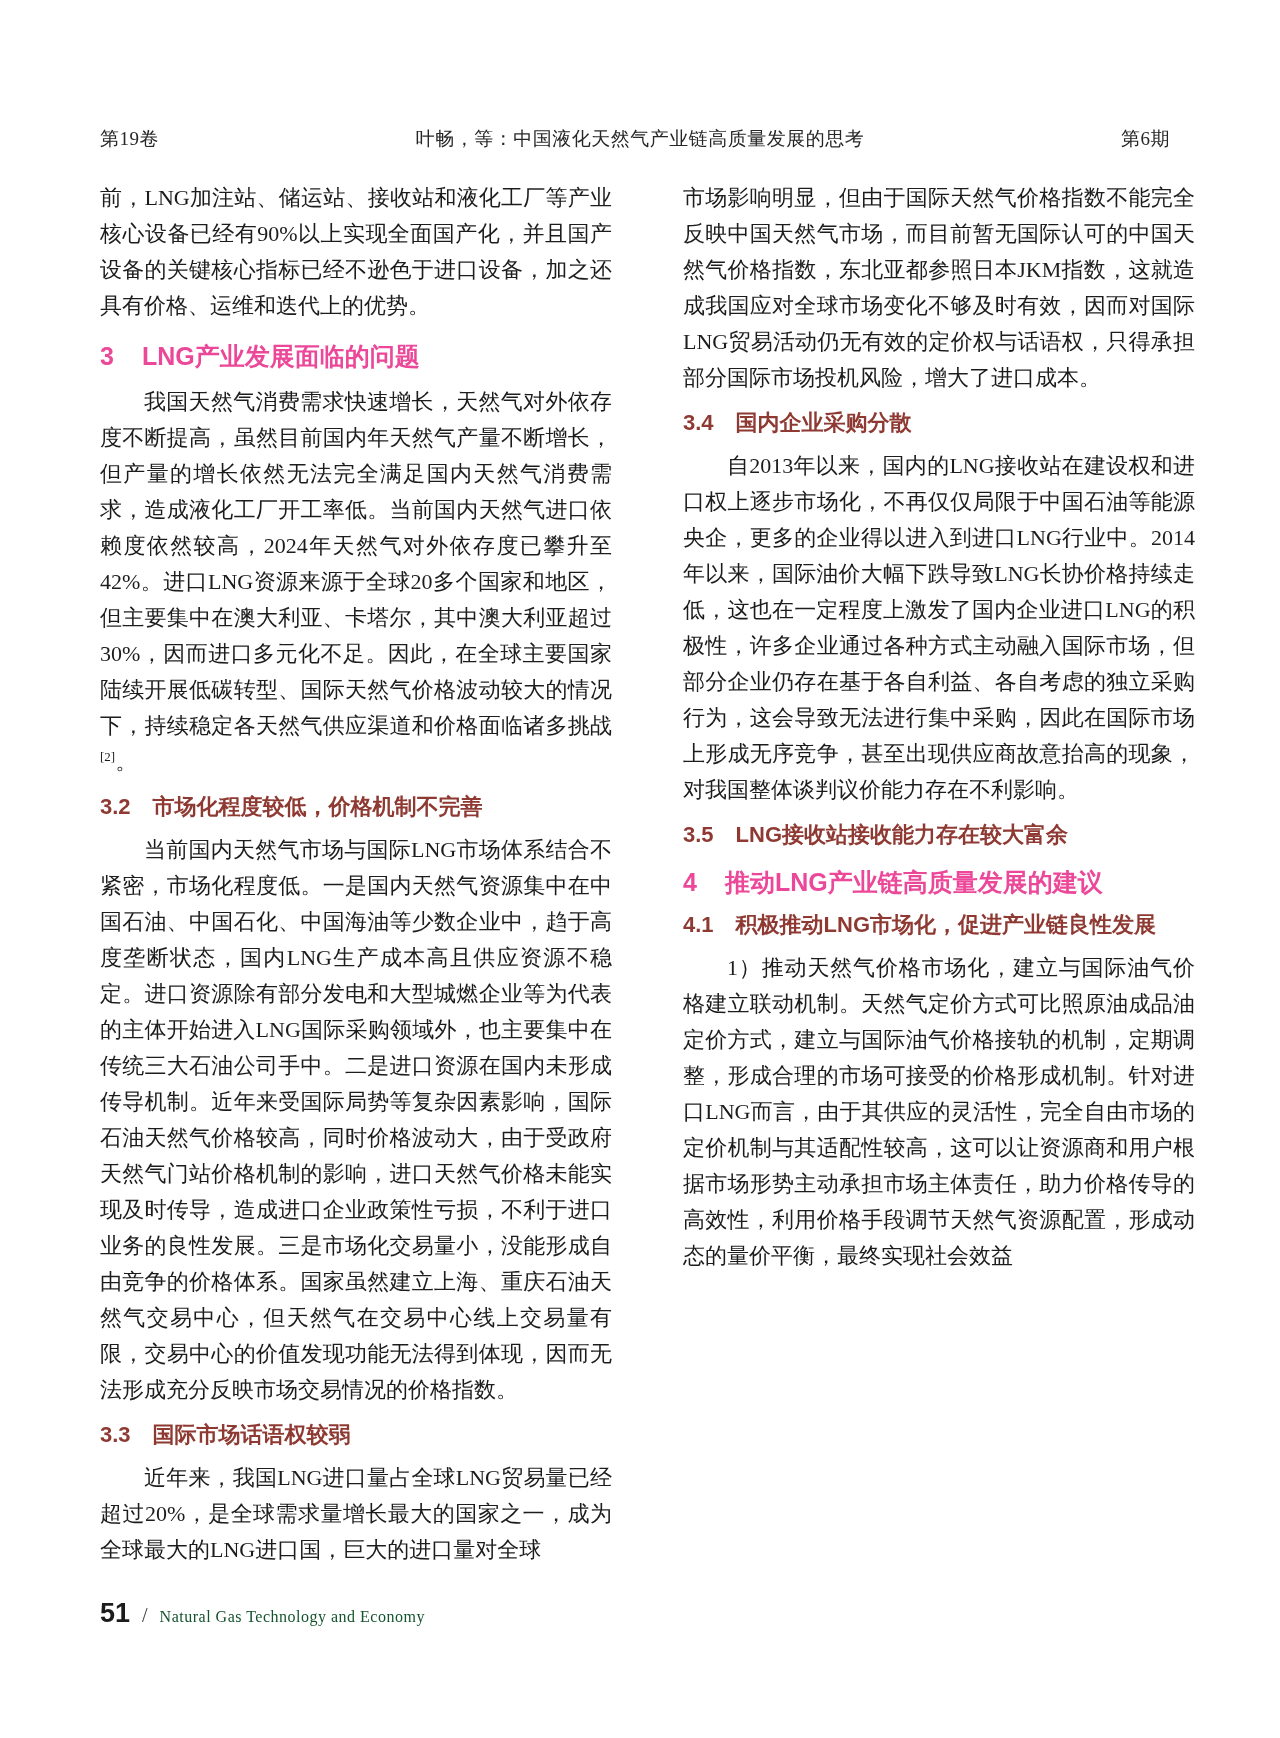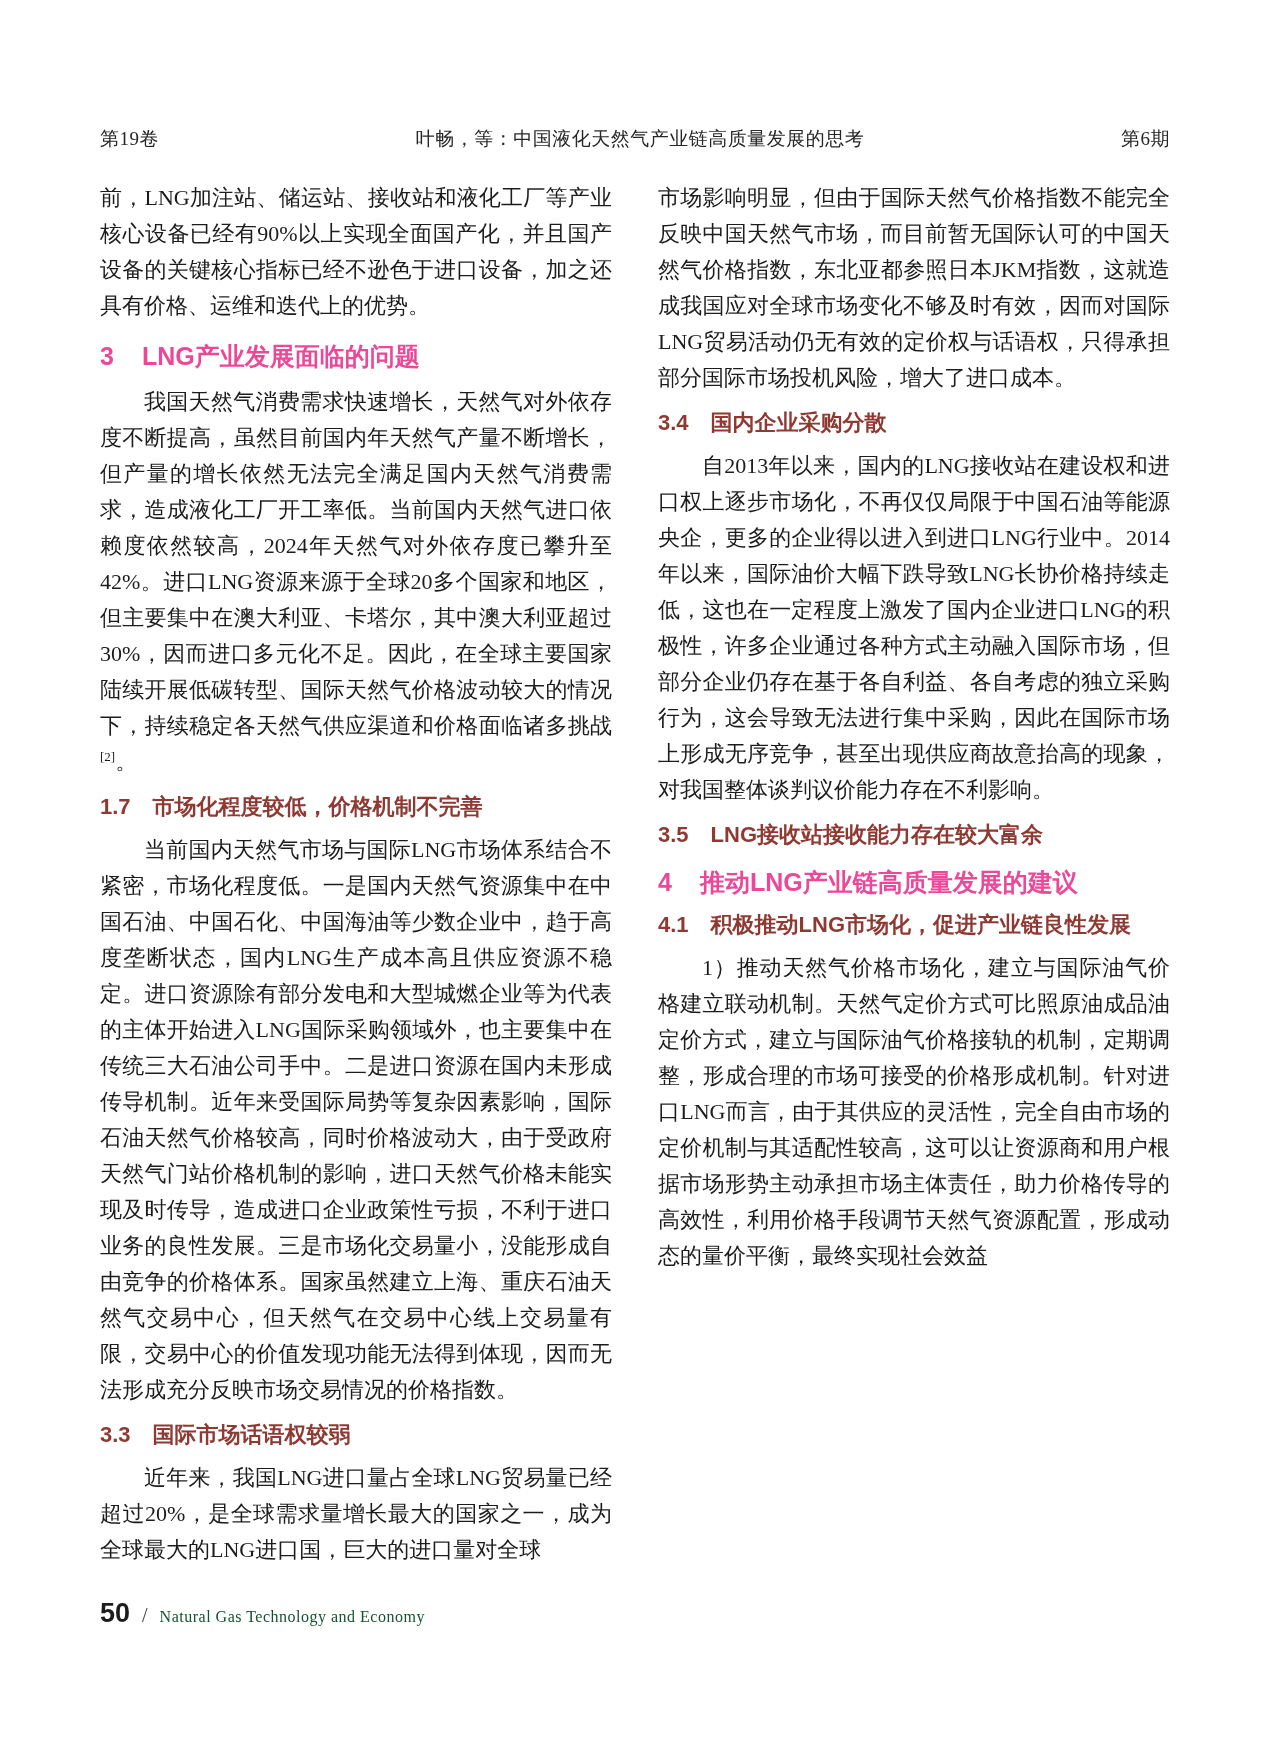--- a/index.html
+++ b/index.html
@@ -11,21 +11,21 @@
   
   .running-head{
     position:absolute;top:126px;left:100px;right:110px;
     display:flex;justify-content:space-between;align-items:baseline;
     font-size:19px;color:#262626;letter-spacing:.5px;
   }
   .running-head .center{flex:1;text-align:center;}
   
   .columns{
     position:absolute;top:180px;left:100px;
-    display:flex;gap:46px;
+    display:flex;gap:71px;
   }
   .col{width:512px;}
   p.body{
     margin:0;font-size:22px;line-height:36px;text-align:justify;
     color:#1c1c1c;
   }
   p.indent{text-indent:2em;}
   p.body sup{font-size:13px;line-height:0;}
   h2.sec{
     margin:16px 0 12px 0;
@@ -72,21 +72,21 @@
       <h2 class="sec">
         <span class="num">3</span><span>LNG产业发展面临的问题</span>
       </h2>
 
 
       <p class="body indent">
         <span>我国天然气消费需求快速增长，天然气对外依存度不断提高，虽然目前国内年天然气产量不断增长，但产量的增长依然无法完全满足国内天然气消费需求，造成液化工厂开工率低。当前国内天然气进口依赖度依然较高，2024年天然气对外依存度已攀升至42%。进口LNG资源来源于全球20多个国家和地区，但主要集中在澳大利亚、卡塔尔，其中澳大利亚超过30%，因而进口多元化不足。因此，在全球主要国家陆续开展低碳转型、国际天然气价格波动较大的情况下，持续稳定各天然气供应渠道和价格面临诸多挑战</span><sup>[2]</sup><span>。</span>
       </p>
 
       <h3 class="sub">
-        <span class="num">1.7</span><span>市场化程度较低，价格机制不完善</span>
+        <span class="num">3.2</span><span>市场化程度较低，价格机制不完善</span>
       </h3>
 
       <p class="body indent">当前国内天然气市场与国际LNG市场体系结合不紧密，市场化程度低。一是国内天然气资源集中在中国石油、中国石化、中国海油等少数企业中，趋于高度垄断状态，国内LNG生产成本高且供应资源不稳定。进口资源除有部分发电和大型城燃企业等为代表的主体开始进入LNG国际采购领域外，也主要集中在传统三大石油公司手中。二是进口资源在国内未形成传导机制。近年来受国际局势等复杂因素影响，国际石油天然气价格较高，同时价格波动大，由于受政府天然气门站价格机制的影响，进口天然气价格未能实现及时传导，造成进口企业政策性亏损，不利于进口业务的良性发展。三是市场化交易量小，没能形成自由竞争的价格体系。国家虽然建立上海、重庆石油天然气交易中心，但天然气在交易中心线上交易量有限，交易中心的价值发现功能无法得到体现，因而无法形成充分反映市场交易情况的价格指数。</p>
 
       <h3 class="sub">
         <span class="num">3.3</span><span>国际市场话语权较弱</span>
       </h3>
 
       <p class="body indent">近年来，我国LNG进口量占全球LNG贸易量已经超过20%，是全球需求量增长最大的国家之一，成为全球最大的LNG进口国，巨大的进口量对全球</p>
     </div>
@@ -112,18 +112,18 @@
       <h3 class="sub">
         <span class="num">4.1</span><span>积极推动LNG市场化，促进产业链良性发展</span>
       </h3>
 
       <p class="body indent">1）推动天然气价格市场化，建立与国际油气价格建立联动机制。天然气定价方式可比照原油成品油定价方式，建立与国际油气价格接轨的机制，定期调整，形成合理的市场可接受的价格形成机制。针对进口LNG而言，由于其供应的灵活性，完全自由市场的定价机制与其适配性较高，这可以让资源商和用户根据市场形势主动承担市场主体责任，助力价格传导的高效性，利用价格手段调节天然气资源配置，形成动态的量价平衡，最终实现社会效益</p>
     </div>
 
   </div>
 
   <div class="footer">
-    <span class="pagenum">50</span>
+    <span class="pagenum">51</span>
     <span class="slash">/</span>
     <span class="journal">Natural Gas Technology and Economy</span>
   </div>
 
 </div>
 
 </body></html>

